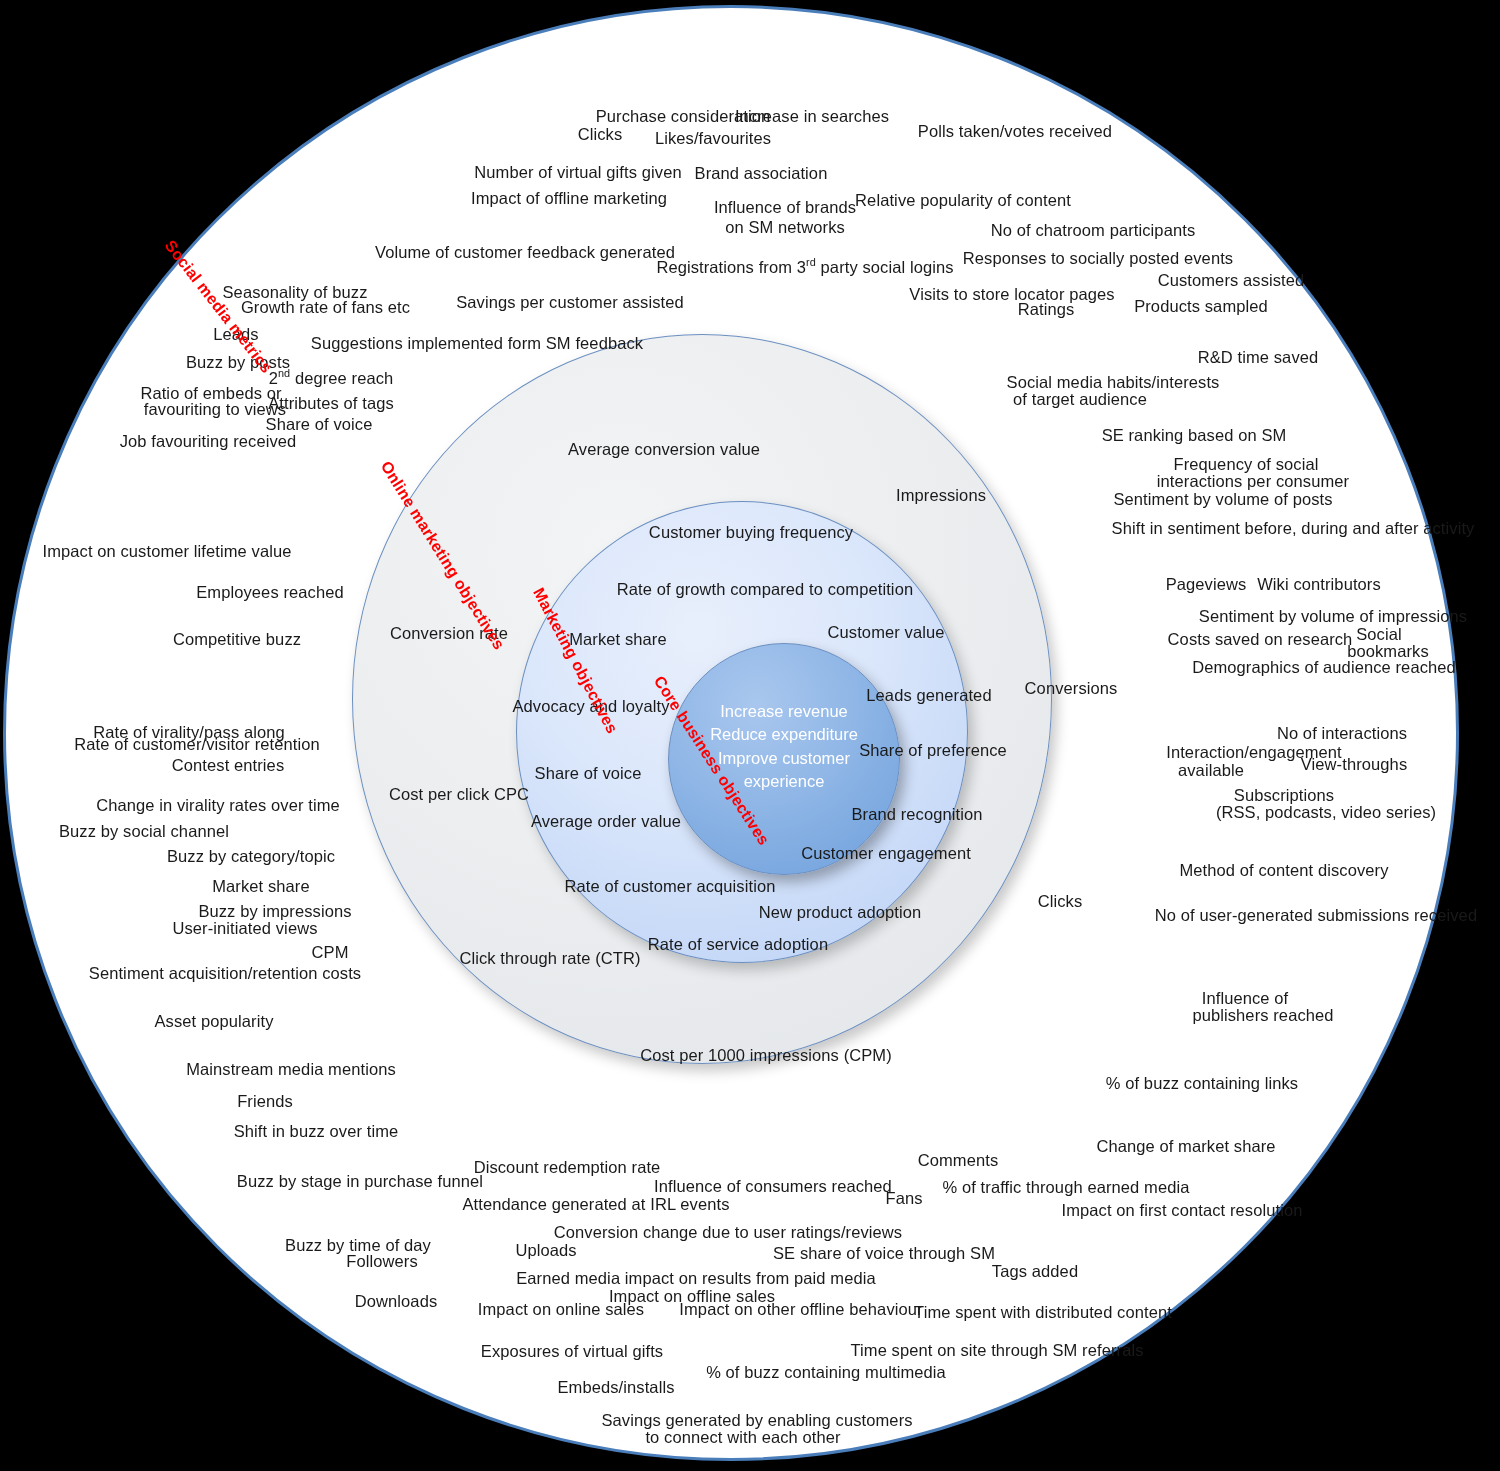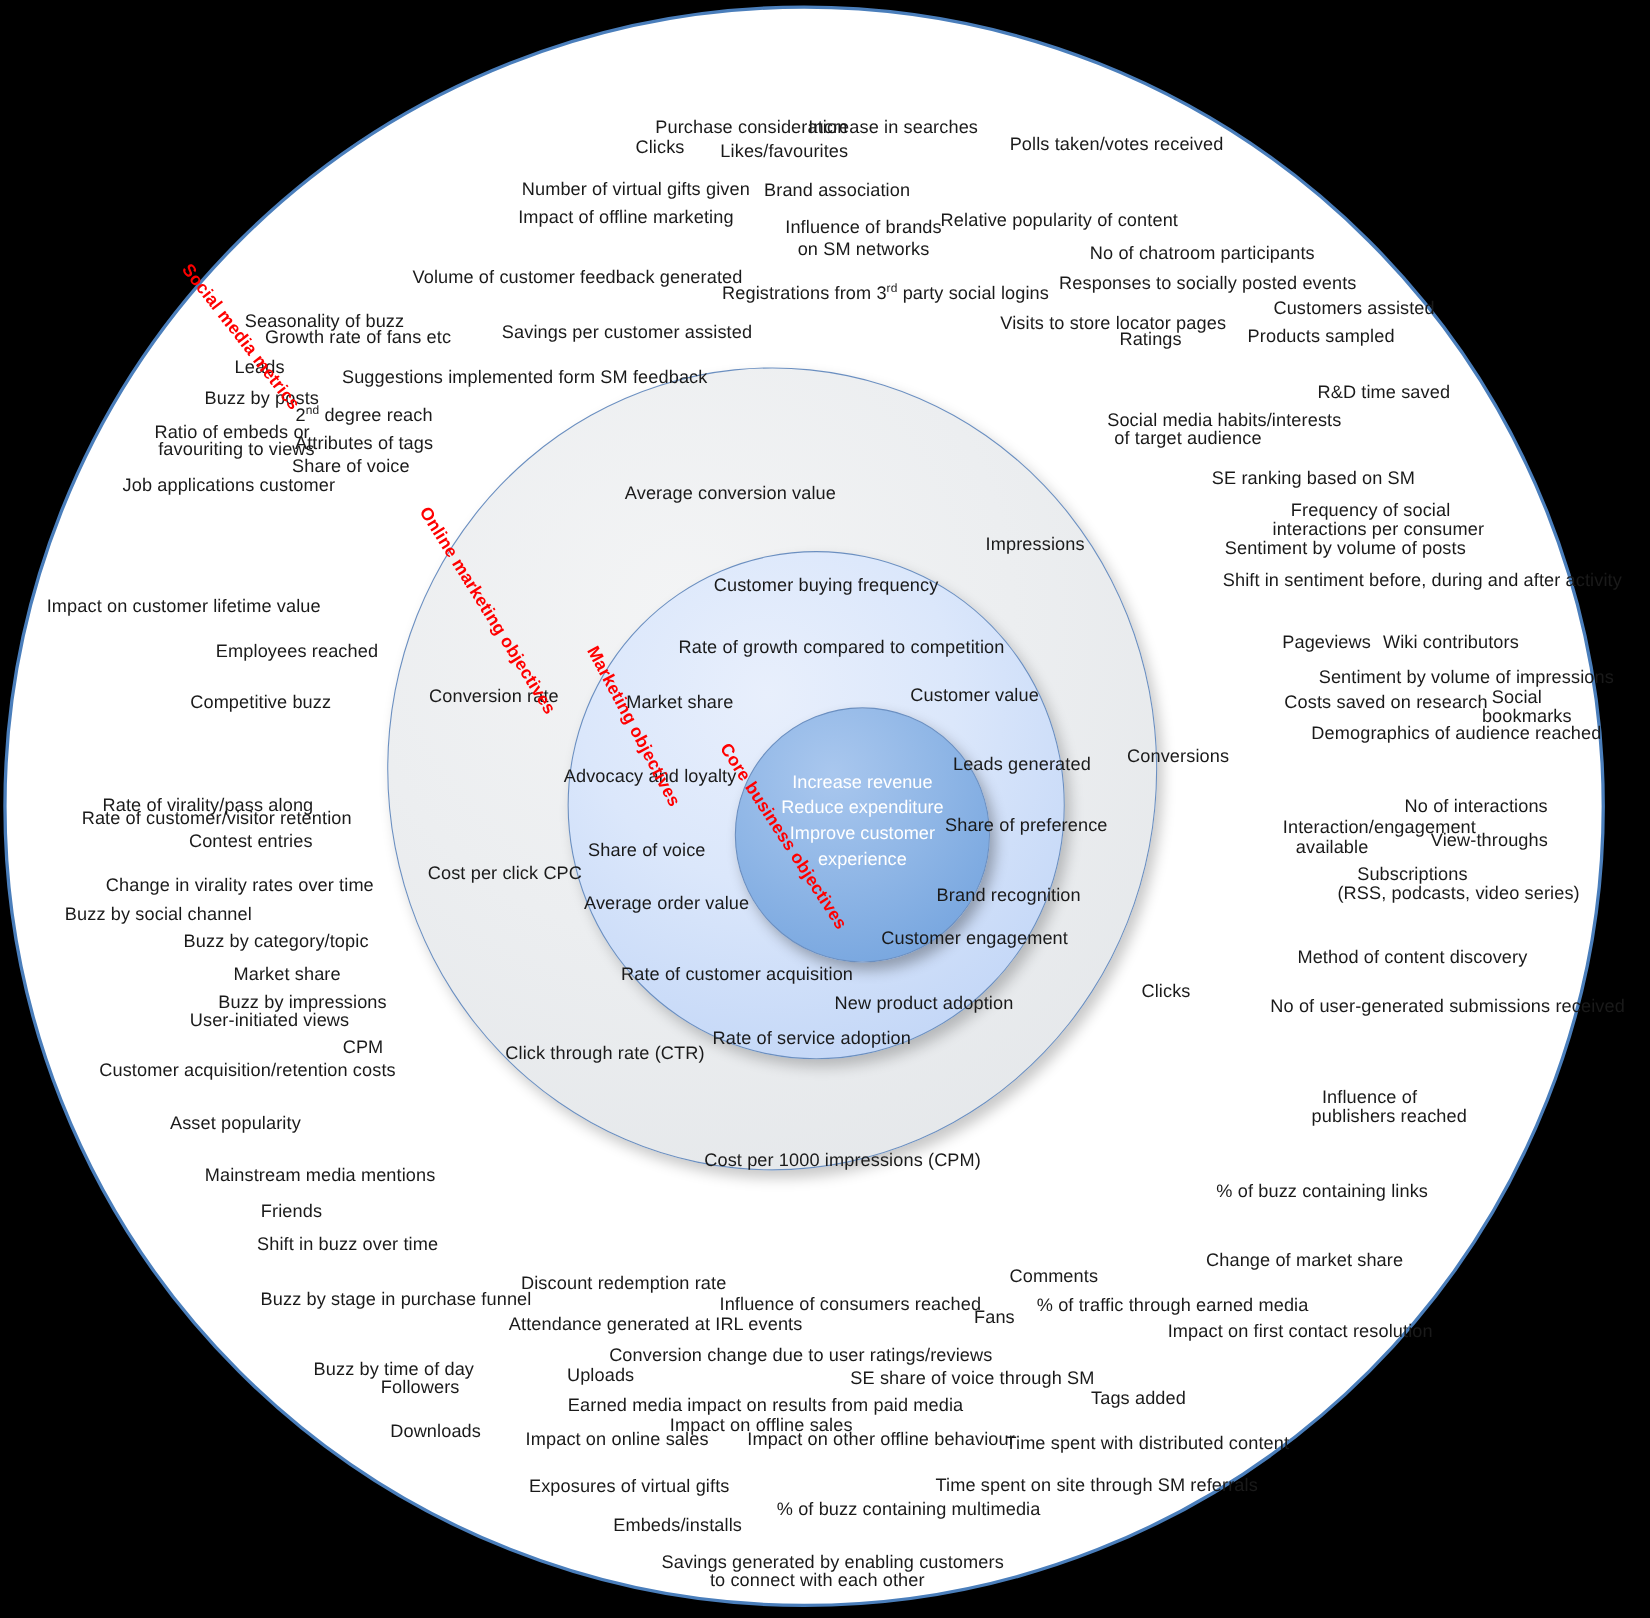--- a/index.html
+++ b/index.html
@@ -116,21 +116,21 @@
       <div class="lbl c" style="left: 1258px; top: 347px;">R&amp;D time saved</div>
       <div class="lbl c" style="left: 238px; top: 352px;">Buzz by posts</div>
       <div class="lbl c" style="left: 331px; top: 367px;">2<sup>nd</sup> degree reach</div>
       <div class="lbl c" style="left: 1113px; top: 372px;">Social media habits/interests</div>
       <div class="lbl c" style="left: 211px; top: 383px;">Ratio of embeds or</div>
       <div class="lbl c" style="left: 331px; top: 393px;">Attributes of tags</div>
       <div class="lbl c" style="left: 1080px; top: 389px; text-align: center;">of target audience</div>
       <div class="lbl c" style="left: 215px; top: 399px;">favouriting to views</div>
       <div class="lbl c" style="left: 319px; top: 414px;">Share of voice</div>
       <div class="lbl c" style="left: 1194px; top: 425px;">SE ranking based on SM</div>
-      <div class="lbl c" style="left: 208px; top: 431px;">Job applications customer</div>
+      <div class="lbl c" style="left: 208px; top: 431px;">Job favouriting received</div>
       <div class="lbl c" style="left: 1246px; top: 454px;">Frequency of social</div>
       <div class="lbl c" style="left: 1253px; top: 471px;">interactions per consumer</div>
       <div class="lbl c" style="left: 1223px; top: 489px;">Sentiment by volume of posts</div>
       <div class="lbl c" style="left: 1293px; top: 518px;">Shift in sentiment before, during and after activity</div>
       <div class="lbl c" style="left: 167px; top: 541px;">Impact on customer lifetime value</div>
       <div class="lbl c" style="left: 1206px; top: 574px;">Pageviews</div>
       <div class="lbl c" style="left: 1319px; top: 574px;">Wiki contributors</div>
       <div class="lbl c" style="left: 270px; top: 582px;">Employees reached</div>
       <div class="lbl c" style="left: 1333px; top: 606px;">Sentiment by volume of impressions</div>
       <div class="lbl c" style="left: 237px; top: 629px;">Competitive buzz</div>
@@ -149,21 +149,21 @@
       <div class="lbl c" style="left: 218px; top: 795px;">Change in virality rates over time</div>
       <div class="lbl c" style="left: 1326px; top: 802px;">(RSS, podcasts, video series)</div>
       <div class="lbl c" style="left: 144px; top: 821px;">Buzz by social channel</div>
       <div class="lbl c" style="left: 251px; top: 846px;">Buzz by category/topic</div>
       <div class="lbl c" style="left: 1284px; top: 860px;">Method of content discovery</div>
       <div class="lbl c" style="left: 261px; top: 876px;">Market share</div>
       <div class="lbl c" style="left: 275px; top: 901px;">Buzz by impressions</div>
       <div class="lbl c" style="left: 1316px; top: 905px;">No of user-generated submissions received</div>
       <div class="lbl c" style="left: 245px; top: 918px;">User-initiated views</div>
       <div class="lbl c" style="left: 330px; top: 942px;">CPM</div>
-      <div class="lbl c" style="left: 225px; top: 963px;">Customer acquisition/retention costs</div>
+      <div class="lbl c" style="left: 225px; top: 963px;">Sentiment acquisition/retention costs</div>
       <div class="lbl c" style="left: 1245px; top: 988px;">Influence of</div>
       <div class="lbl c" style="left: 1263px; top: 1005px;">publishers reached</div>
       <div class="lbl c" style="left: 214px; top: 1011px;">Asset popularity</div>
       <div class="lbl c" style="left: 291px; top: 1059px;">Mainstream media mentions</div>
       <div class="lbl c" style="left: 1202px; top: 1073px;">% of buzz containing links</div>
       <div class="lbl c" style="left: 265px; top: 1091px;">Friends</div>
       <div class="lbl c" style="left: 316px; top: 1121px;">Shift in buzz over time</div>
       <div class="lbl c" style="left: 1186px; top: 1136px;">Change of market share</div>
       <div class="lbl c" style="left: 958px; top: 1150px;">Comments</div>
       <div class="lbl c" style="left: 567px; top: 1157px;">Discount redemption rate</div>

